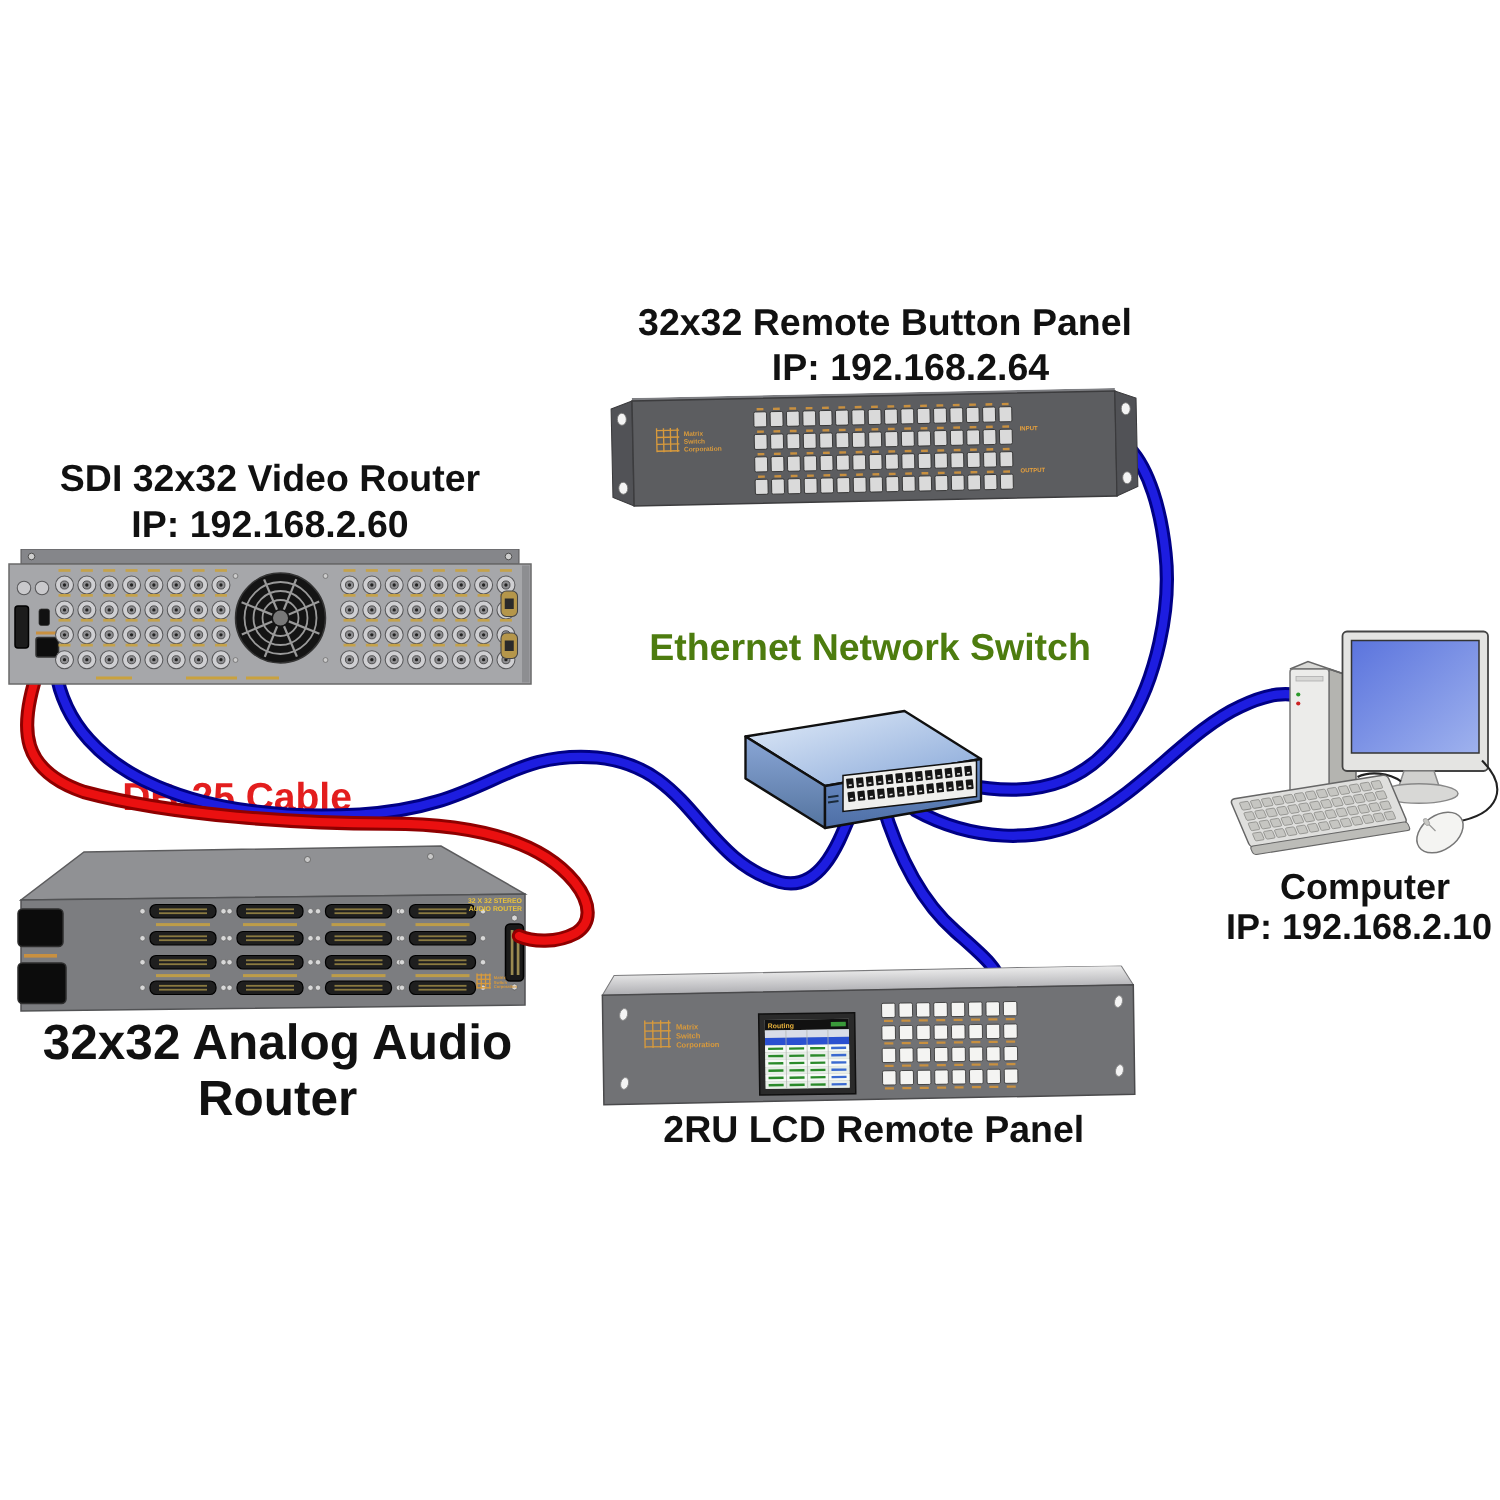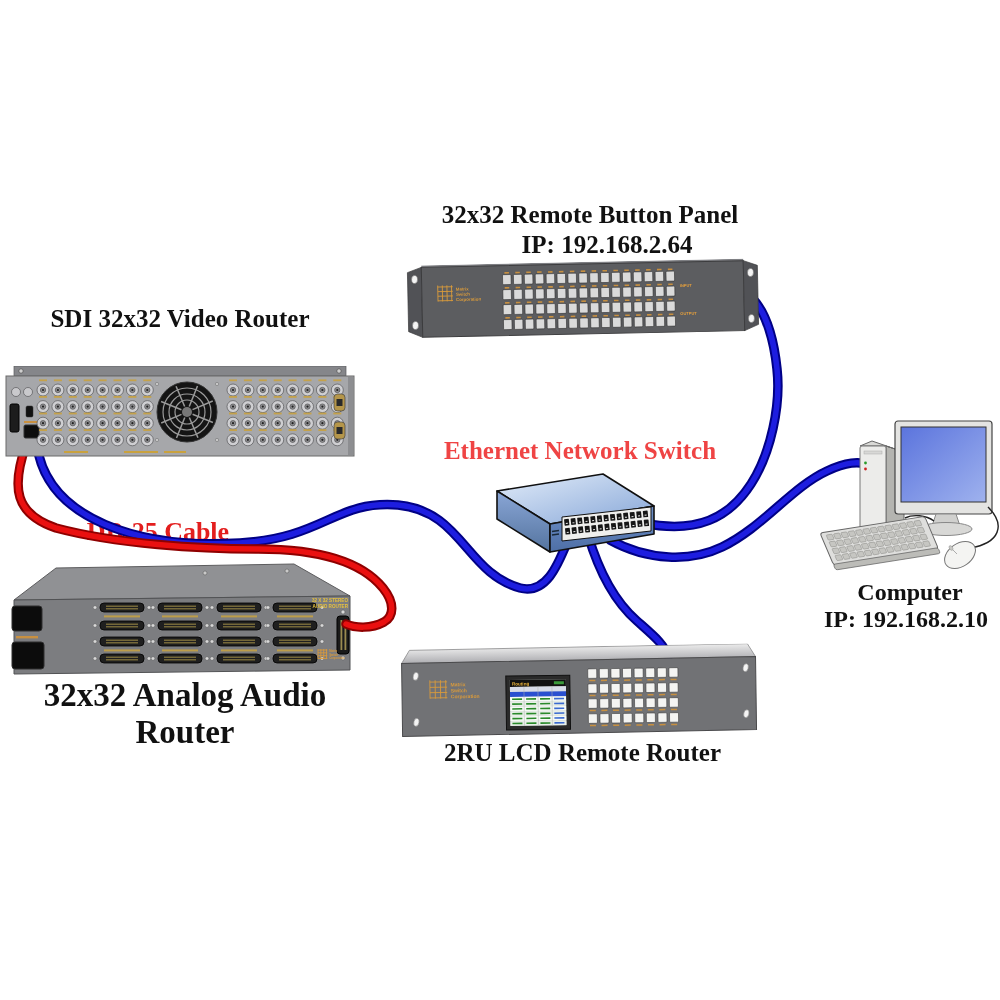--- a/index.html
+++ b/index.html
@@ -1,21 +1,21 @@
 <!DOCTYPE html>
 <html><head>
 <meta charset="utf-8">
 <style>
   html,body{margin:0;padding:0;background:#fff;}
   #canvas{position:relative;width:1000px;height:1000px;background:#ffffff;overflow:hidden;
           font-family:"Liberation Sans", sans-serif;}
   .layer{position:absolute;left:0;top:0;}
   .dev{position:absolute;}
   .cap{position:absolute;text-align:center;font-weight:bold;color:#111;
-       font-size:25px;line-height:1.12;letter-spacing:0;font-family:Liberation Serif, serif;}
+       font-size:25px;line-height:1.12;letter-spacing:0;}
   .cap-sm{font-size:24px;}
   svg text{font-family:"Liberation Sans", sans-serif;}
 </style>
 </head>
 <body>
 
 <div id="canvas">
 
   <svg class="layer" width="1000" height="1000" style="z-index:1">
     <g fill="none" stroke-linecap="round">
@@ -934,25 +934,26 @@
       <ellipse cx="152" cy="140" rx="17" ry="11.5" transform="rotate(-35 152 140)" fill="#f4f4f2" stroke="#777"></ellipse>
       <path d="M 141 131 L 149 139" stroke="#999" stroke-width="0.8" fill="none"></path>
       <ellipse cx="143" cy="133" rx="1.6" ry="2.6" transform="rotate(-35 143 133)" fill="#c8c8c4" stroke="#999" stroke-width="0.5"></ellipse>
     </svg>
   </div>
 
   <div class="cap" style="left:395px;top:201px;width:390px">32x32 Remote Button Panel</div>
   <div class="cap" style="left:412px;top:231px;width:390px">IP: 192.168.2.64</div>
 
   <div class="cap" style="left:0px;top:305px;width:360px">SDI 32x32 Video Router</div>
-
-  <div class="cap" style="left: 410px; top: 437px; width: 340px; color: #ef4444;">Ethernet Network Switch</div>
+  <div class="cap" style="left:0px;top:336px;width:360px">IP: 192.168.2.60</div>
+
+  <div class="cap" style="left: 410px; top: 418px; width: 340px; color: #4d7c0f;">Ethernet Network Switch</div>
 
   <div class="cap" style="left: 58px; top: 517px; width: 200px; font-size: 26px; color: rgb(227, 30, 30);">DB-25 Cable</div>
 
   <div class="cap" style="left:0px;top:677px;width:370px;font-size:33px">32x32 Analog Audio Router</div>
 
-  <div class="cap" style="left:395px;top:739px;width:375px">2RU LCD Remote Router</div>
+  <div class="cap" style="left:395px;top:739px;width:375px">2RU LCD Remote Panel</div>
 
   <div class="cap cap-sm" style="left:815px;top:579px;width:190px">Computer</div>
   <div class="cap cap-sm" style="left:806px;top:606px;width:200px">IP: 192.168.2.10</div>
 
 </div>
 
 </body></html>

